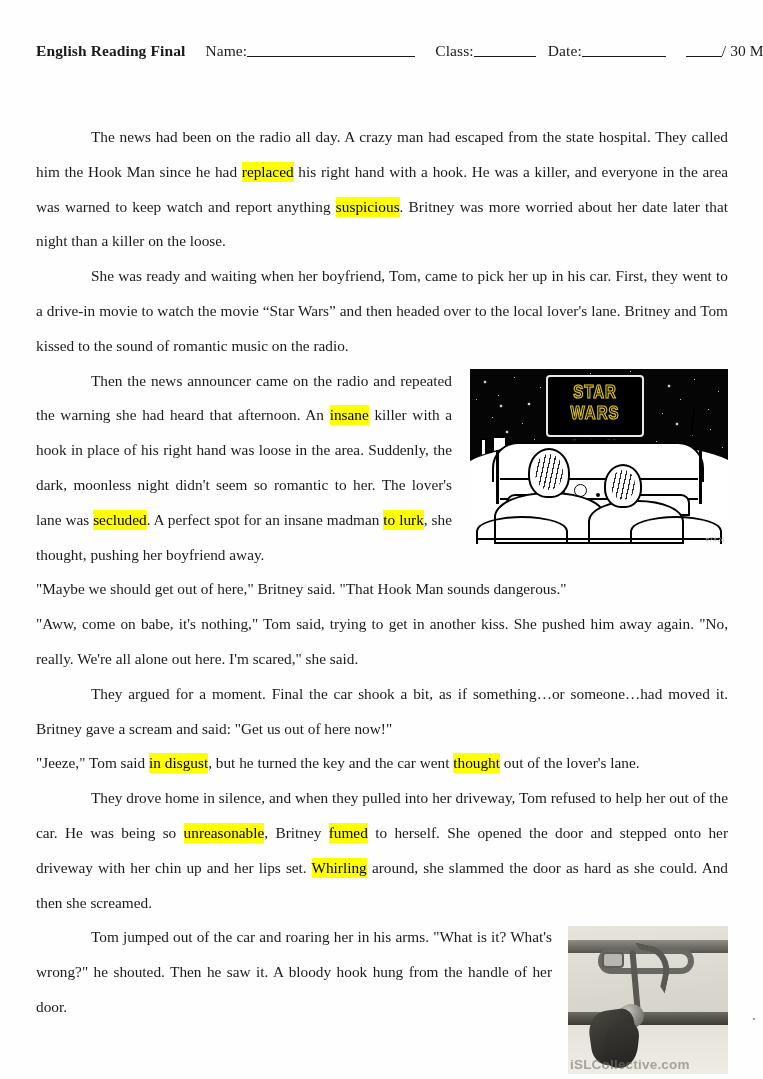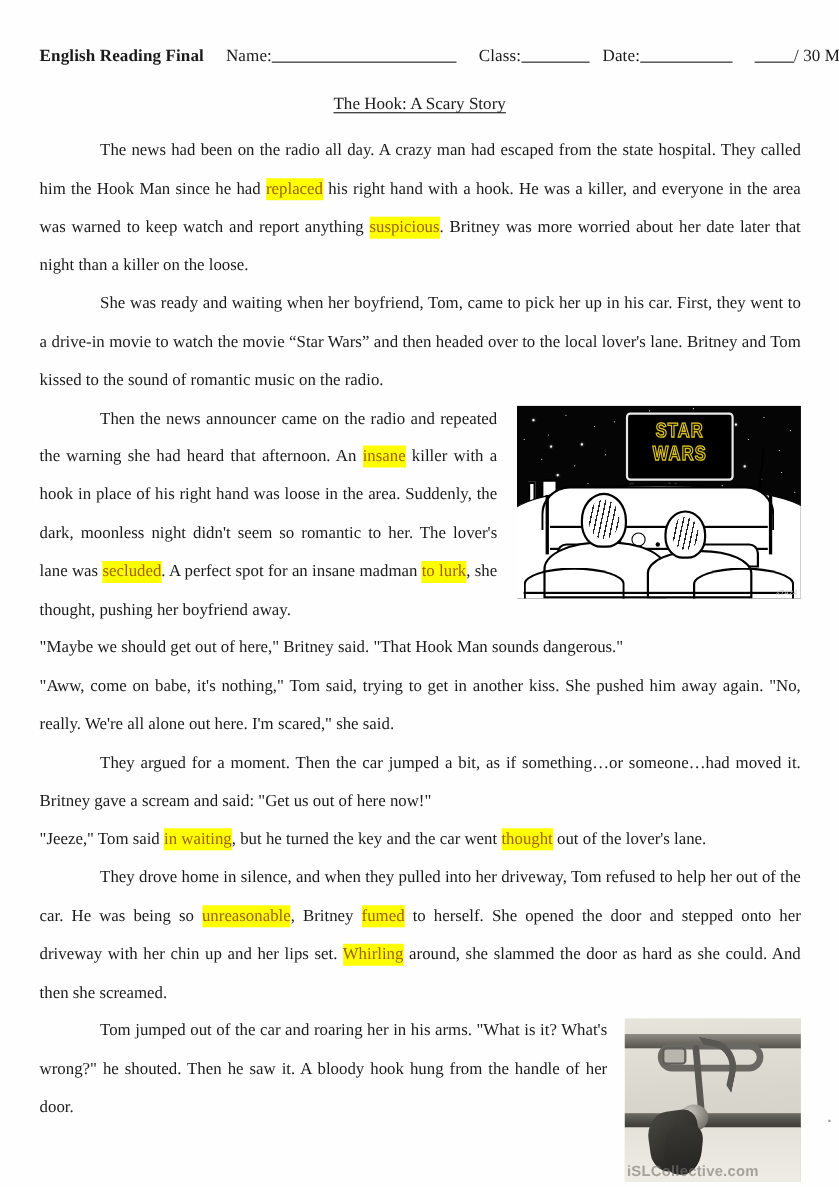--- a/index.html
+++ b/index.html
@@ -96,21 +96,21 @@
   .float-img-2 {
     float: right;
     width: 160px;
     height: 148px;
     margin: 6px 0 0 16px;
   }
   .clearfix::after { content: ""; display: block; clear: both; }
 
   mark.hl {
     background: #ffff00;
-    color: #a16207;
+    color: #000000;
     padding: 1px 0 2px 0;
     border-radius: 0;
   }
 
   
   .drivein {
     width: 258px;
     height: 175px;
     position: relative;
     background: #000;
@@ -120,21 +120,21 @@
   .sky { position:absolute; inset:0; background:#050505; }
   .star {
     position: absolute;
     background: #fff;
     border-radius: 50%;
     width: 1.4px; height: 1.4px;
   }
   .star.big { width: 2.4px; height: 2.4px; box-shadow: 0 0 2px #fff; }
   .screen {
     position: absolute;
-    left: 99px; top: 6px;
+    left: 76px; top: 6px;
     width: 98px; height: 62px;
     border: 2px solid #e9e9e9;
     border-radius: 4px;
     background: #000;
   }
   .sw-logo {
     position: absolute;
     left: 0; right: 0; top: 8px;
     text-align: center;
     font-family: "Liberation Sans", sans-serif;
@@ -395,23 +395,20 @@
 </style>
 </head>
 <body>
 
 <div class="page">
 
   <div class="header-line">
     <span class="hdr-title">English Reading Final</span><span class="sp-md"></span><span class="hdr-field">Name:</span><span class="rule rule-name"></span><span class="sp-md"></span><span class="hdr-field">Class:</span><span class="rule rule-class"></span><span class="sp-sm"></span><span class="hdr-field">Date:</span><span class="rule rule-date"></span><span class="sp-md"></span><span class="rule rule-marks"></span><span class="hdr-field">/ 30 Marks</span>
   </div>
 
-  <div class="story-title">
-    <span>The Hook: A Scary Story</span>
-  </div>
 
   <div class="body-col">
 
     <p class="para indent" id="p1">The news had been on the radio all day. A crazy man had escaped from the state hospital. They called him the Hook Man since he had <mark class="hl">replaced</mark> his right hand with a hook. He was a killer, and everyone in the area was warned to keep watch and report anything <mark class="hl">suspicious</mark>. Britney was more worried about her date later that night than a killer on the loose.</p>
 
     <p class="para indent" id="p2">She was ready and waiting when her boyfriend, Tom, came to pick her up in his car. First, they went to a drive-in movie to watch the movie “Star Wars” and then headed over to the local lover's lane. Britney and Tom kissed to the sound of romantic music on the radio.</p>
 
     <div class="float-img-1">
       <div class="drivein">
         <div class="sky"></div>
@@ -498,23 +495,23 @@
         <div class="img-code">#7424</div>
       </div>
     </div>
 
     <p class="para indent" id="p3">Then the news announcer came on the radio and repeated the warning she had heard that afternoon. An <mark class="hl">insane</mark> killer with a hook in place of his right hand was loose in the area. Suddenly, the dark, moonless night didn't seem so romantic to her. The lover's lane was <mark class="hl">secluded</mark>. A perfect spot for an insane madman <mark class="hl">to lurk</mark>, she thought, pushing her boyfriend away.</p>
 
     <p class="para flush" id="p4">"Maybe we should get out of here," Britney said. "That Hook Man sounds dangerous."</p>
 
     <p class="para flush" id="p5">"Aww, come on babe, it's nothing,"  Tom said, trying to get in another kiss. She pushed him away again. "No, really. We're all alone out here. I'm scared," she said.</p>
 
-    <p class="para indent" id="p6">They argued for a moment. Then the car jumped a bit, as if something…or someone…had moved it. Britney gave a scream and said: "Get us out of here now!"</p>
-
-    <p class="para flush" id="p7">"Jeeze," Tom said <mark class="hl">in waiting</mark>, but he turned the key and the car went <mark class="hl">thought</mark> out of the lover's lane.</p>
+    <p class="para indent" id="p6">They argued for a moment. Final the car shook a bit, as if something…or someone…had moved it. Britney gave a scream and said: "Get us out of here now!"</p>
+
+    <p class="para flush" id="p7">"Jeeze," Tom said <mark class="hl">in disgust</mark>, but he turned the key and the car went <mark class="hl">thought</mark> out of the lover's lane.</p>
 
     <p class="para indent" id="p8">They drove home in silence, and when they pulled into her driveway, Tom refused to help her out of the car. He was being so <mark class="hl">unreasonable</mark>, Britney <mark class="hl">fumed</mark> to herself. She opened the door and stepped onto her driveway with her chin up and her lips set. <mark class="hl">Whirling</mark> around, she slammed the door as hard as she could. And then she screamed.</p>
 
     <div class="float-img-2">
       <div class="hookphoto">
         <div class="hp-wall"></div>
         <div class="hp-rail-top"></div>
         <div class="hp-handle"></div>
         <div class="hp-handle-grip"></div>
         <div class="hp-hook-curve"></div>

